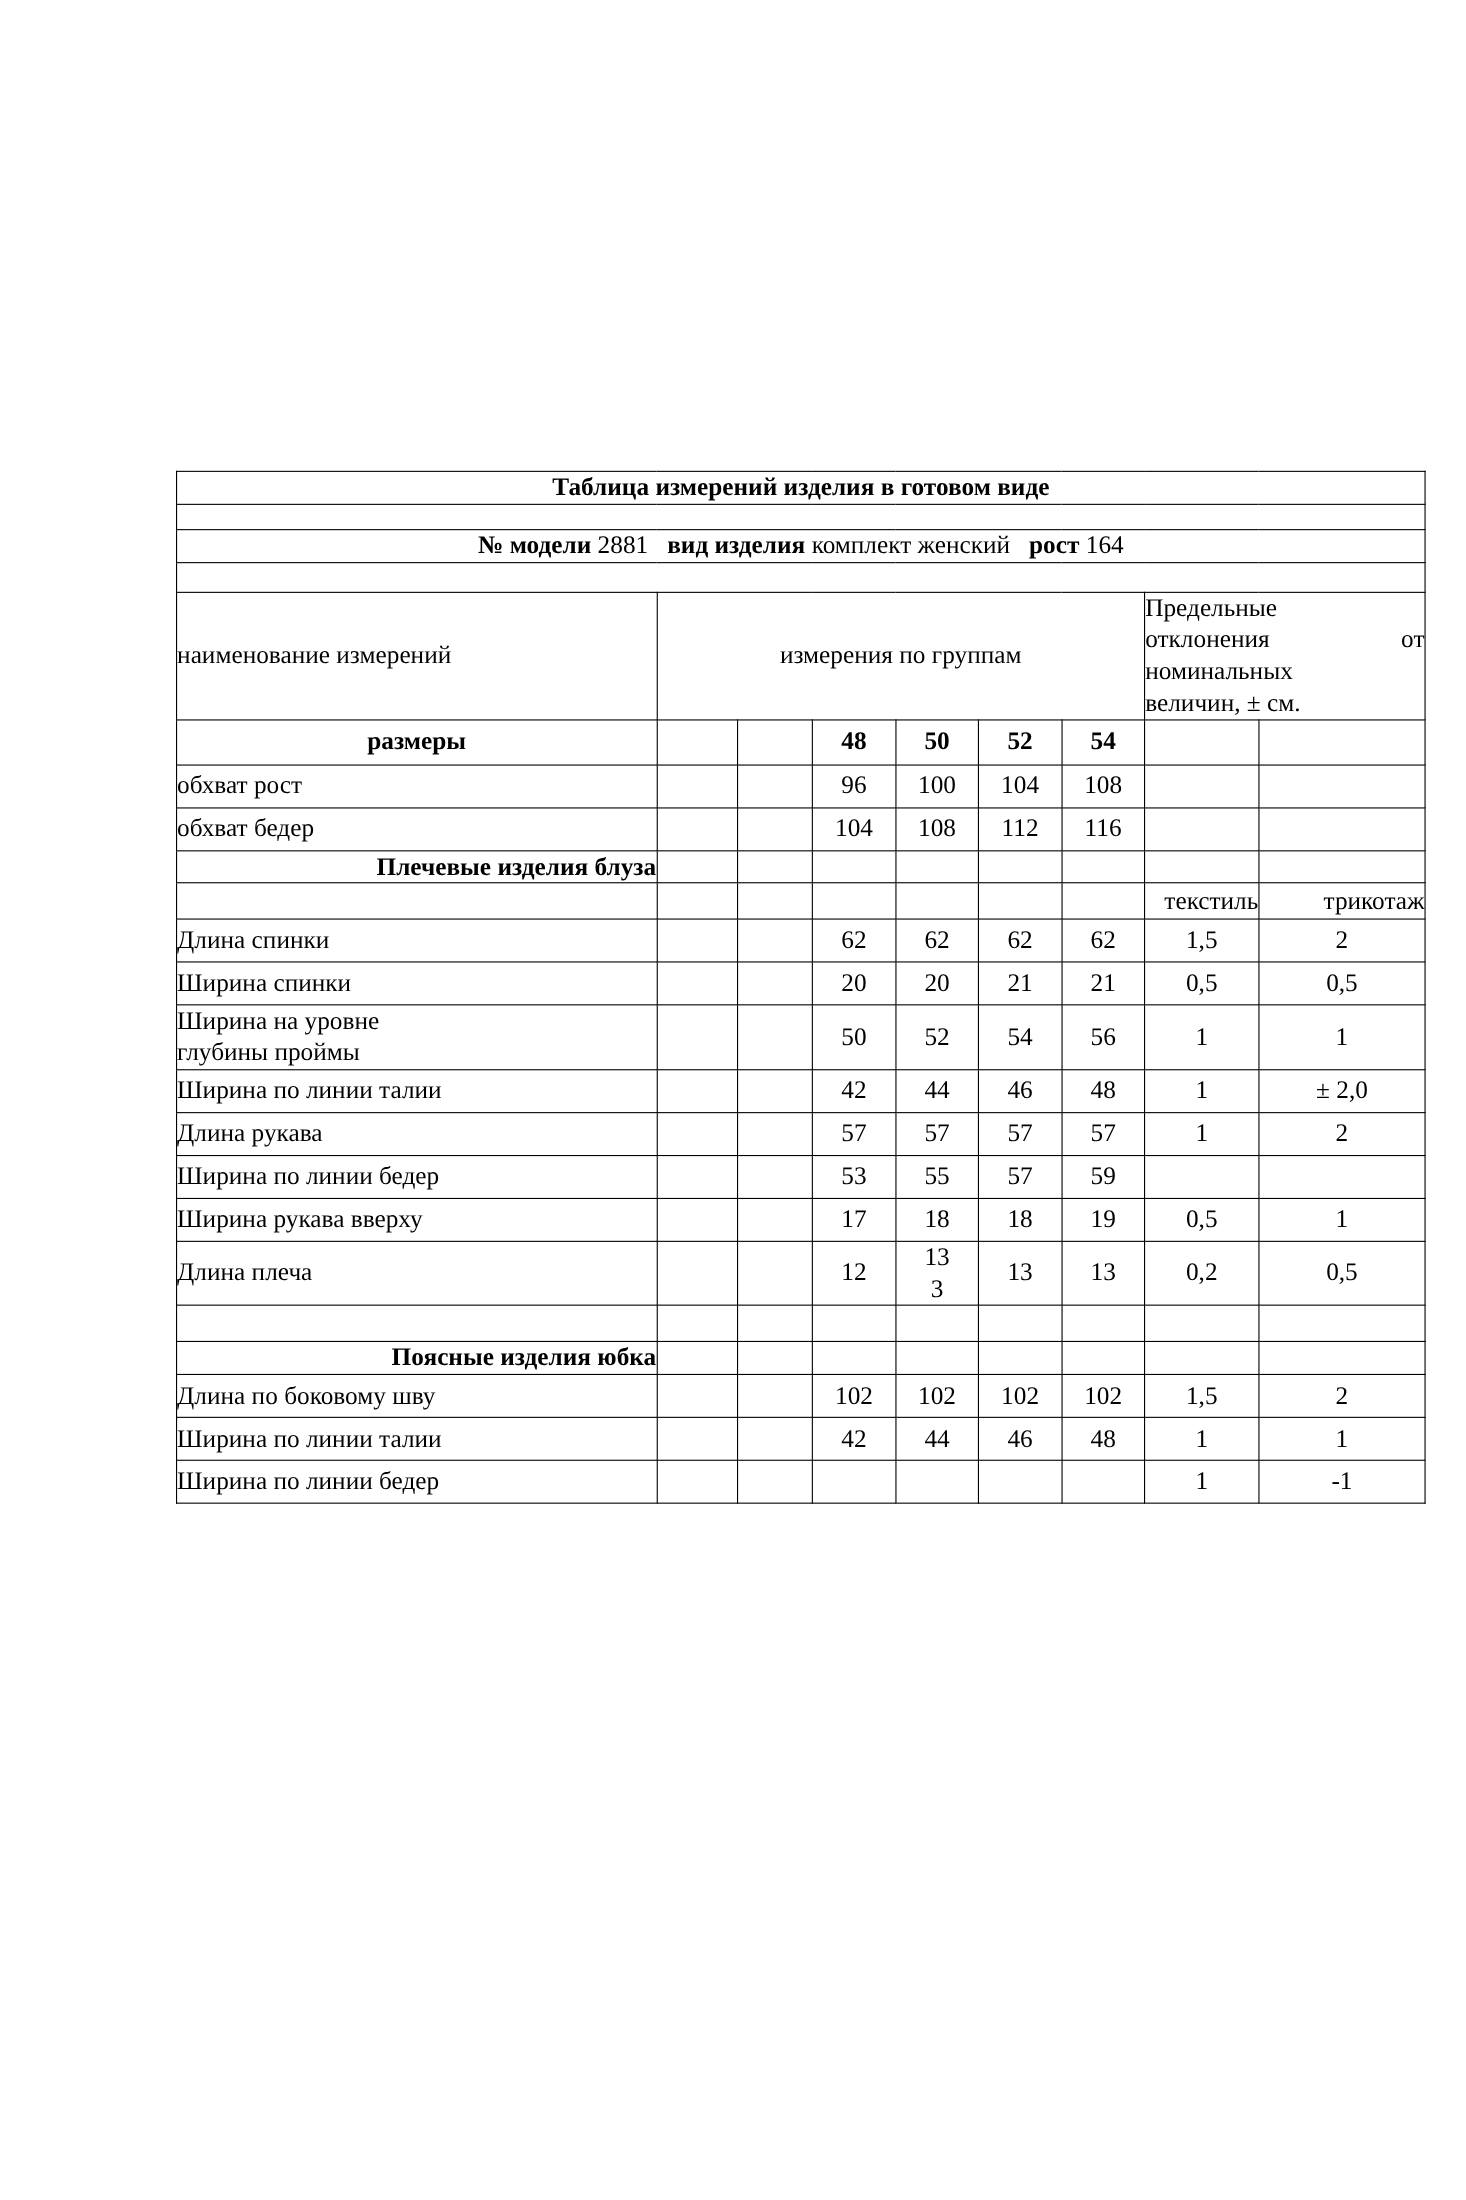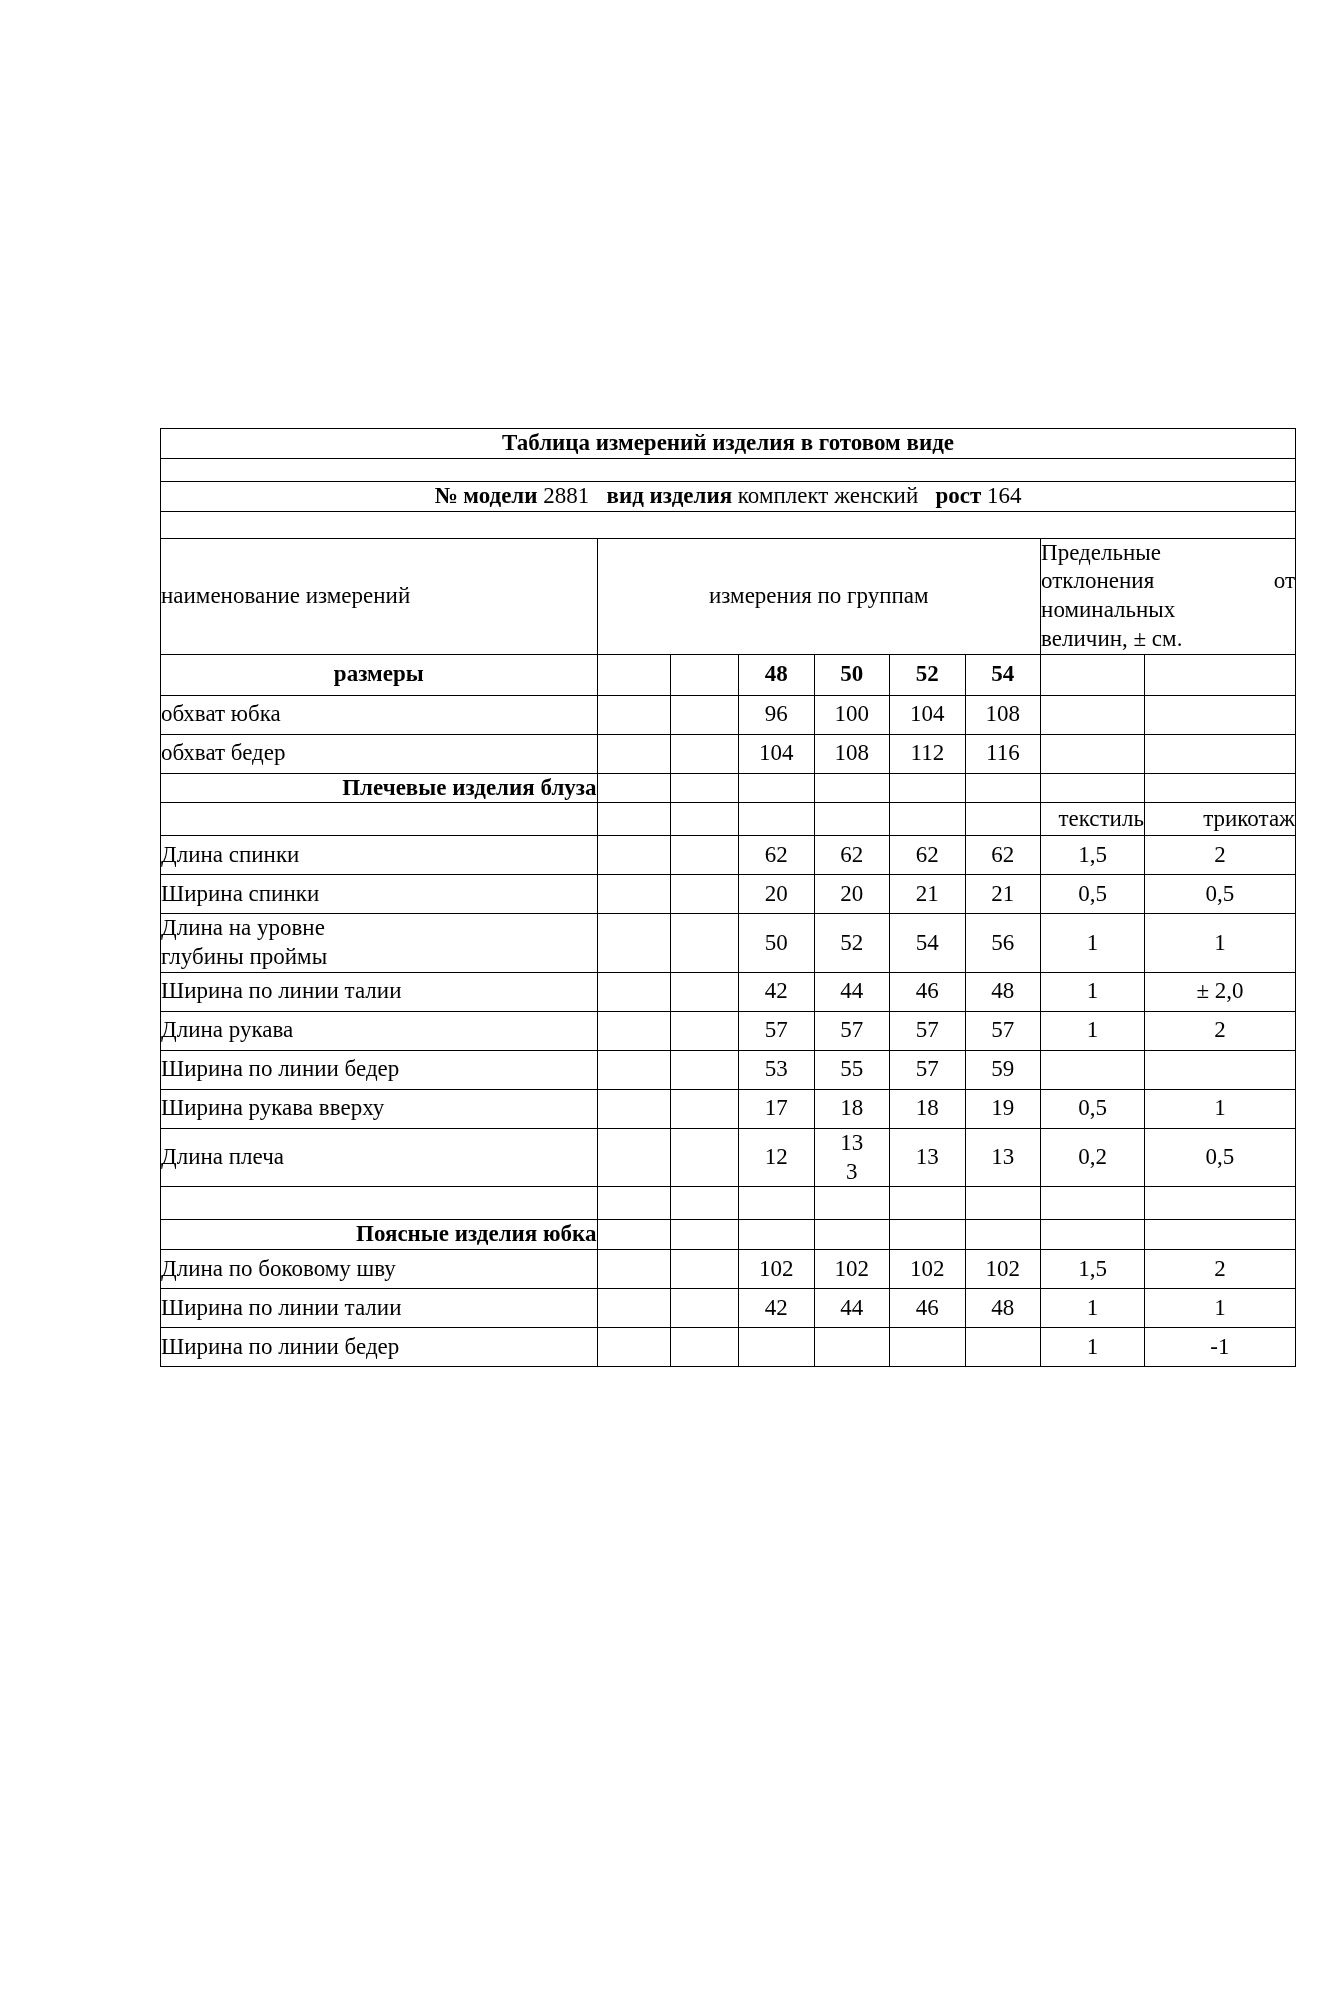--- a/index.html
+++ b/index.html
@@ -186,21 +186,21 @@
         <td></td>
         <td>48</td>
         <td>50</td>
         <td>52</td>
         <td>54</td>
         <td></td>
         <td></td>
       </tr>
 
       <tr>
-        <td class="name">обхват юбка</td>
+        <td class="name">обхват рост</td>
         <td class="blank"></td>
         <td class="blank"></td>
         <td class="num">96</td>
         <td class="num">100</td>
         <td class="num">104</td>
         <td class="num">108</td>
         <td class="num"></td>
         <td class="num"></td>
       </tr>
       <tr>
@@ -256,21 +256,21 @@
         <td class="blank"></td>
         <td class="num">20</td>
         <td class="num">20</td>
         <td class="num">21</td>
         <td class="num">21</td>
         <td class="num">0,5</td>
         <td class="num">0,5</td>
       </tr>
       <tr>
         <td class="name two-line">
-          <span>Длина на уровне</span><br>
+          <span>Ширина на уровне</span><br>
           <span>глубины проймы</span>
         </td>
         <td class="blank"></td>
         <td class="blank"></td>
         <td class="num">50</td>
         <td class="num">52</td>
         <td class="num">54</td>
         <td class="num">56</td>
         <td class="num">1</td>
         <td class="num">1</td>

